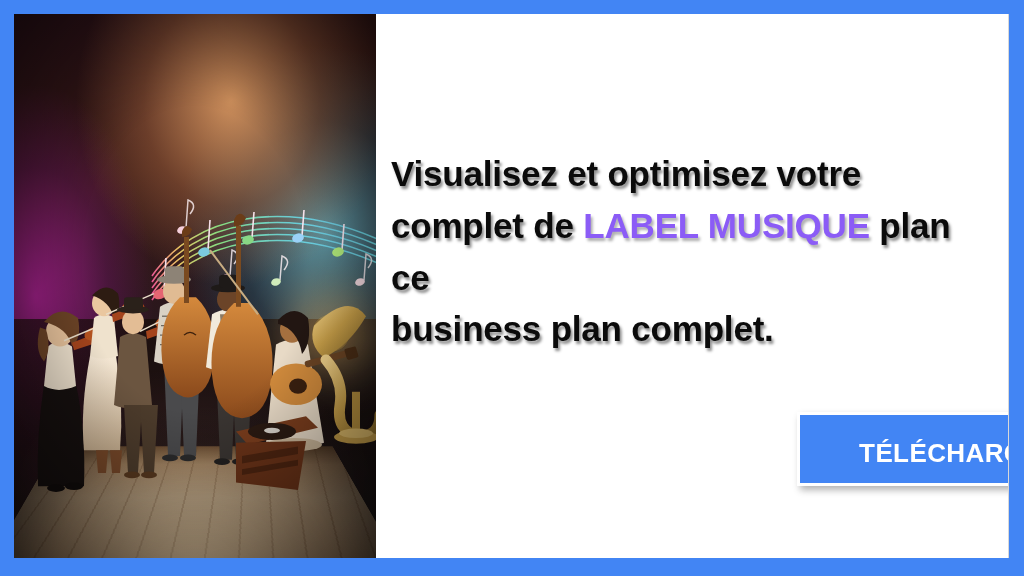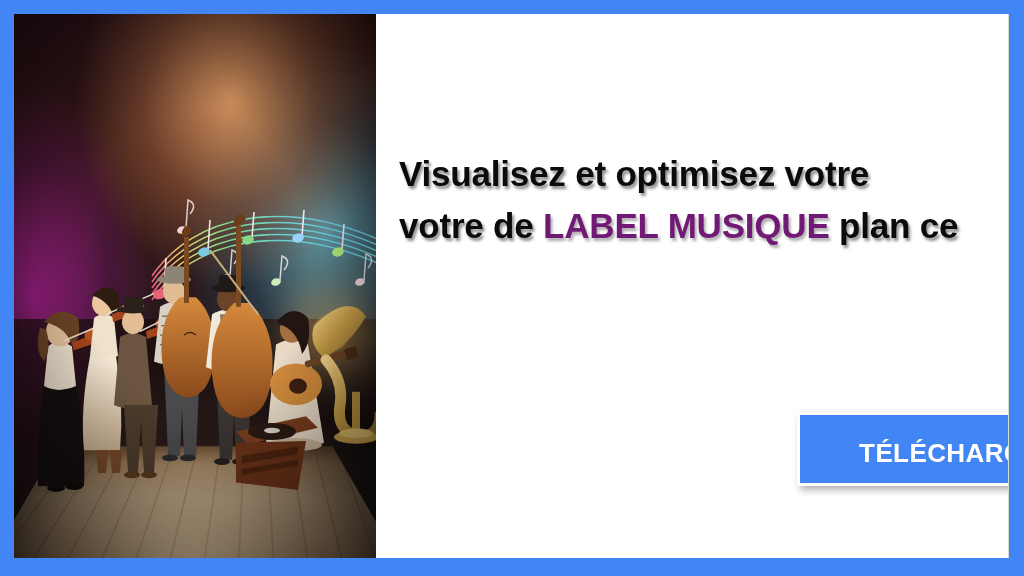--- a/index.html
+++ b/index.html
@@ -98,34 +98,34 @@
   .content {
     position: relative;
     flex: 1 1 auto;
     background: #ffffff;
     padding: 0 30px 0 29px;
     box-sizing: border-box;
   }
 
   .headline {
     position: absolute;
-    left: 23px;
+    left: 15px;
     top: 134px;
     width: 580px;
     margin: 0;
     font-family: "Liberation Sans", sans-serif;
     font-size: 35px;
     font-weight: bold;
     line-height: 1.48;
     letter-spacing: -0.2px;
     color: #0b0b0b;
     text-shadow: 2px 3px 3px rgba(0,0,0,0.45);
   }
   .headline .hl {
-    color: #701a75;
+    color: #8b5cf6;
     text-shadow: 2px 3px 3px rgba(0,0,0,0.32);
   }
 
   .cta-wrap {
     position: absolute;
     left: 421px;
     top: 398px;
   }
   .cta-button {
     display: block;
@@ -322,21 +322,22 @@
         </g>
       </svg>
 
       <div class="vignette"></div>
     </div>
 
     <div class="content">
 
       <h1 class="headline">
         <span>Visualisez et optimisez votre</span><br>
-        <span>votre de </span><span class="hl">LABEL MUSIQUE</span><span> plan ce</span><br>
+        <span>complet de </span><span class="hl">LABEL MUSIQUE</span><span> plan ce</span><br>
+        <span>business plan complet.</span>
       </h1>
 
       <div class="cta-wrap">
         <button class="cta-button" type="button">TÉLÉCHARGER MAINTENANT</button>
       </div>
 
     </div>
   </div>
 </div>
 

